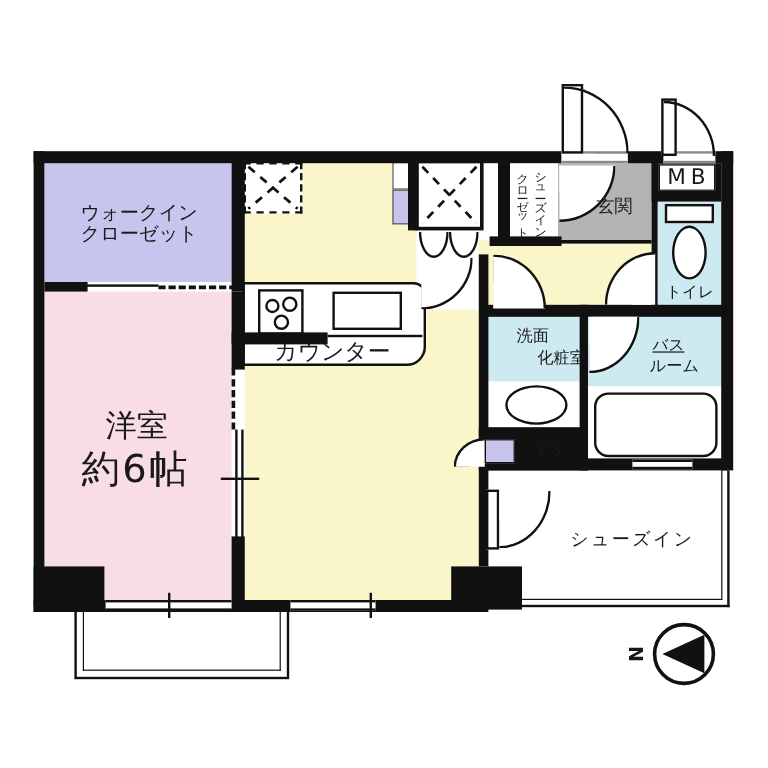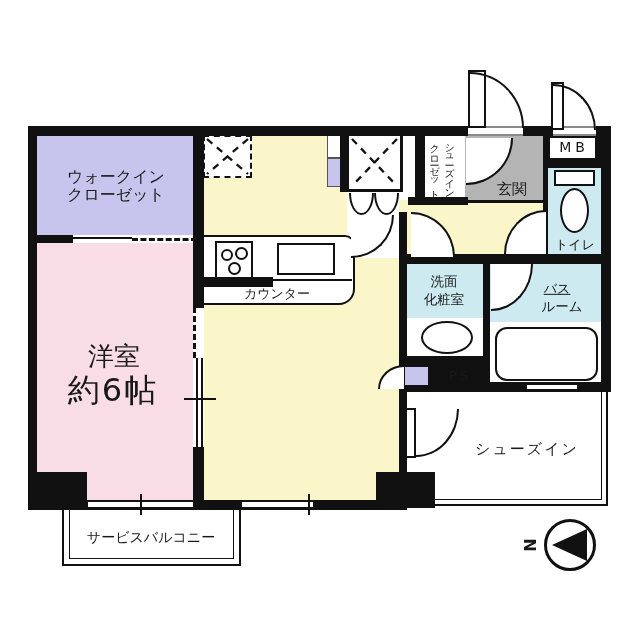--- a/index.html
+++ b/index.html
@@ -136,31 +136,30 @@
 
   <div class="abs" style="left:407px;top:392px;width:201px;height:114px;border-right:2px solid var(--wall);border-bottom:2px solid var(--wall);"></div>
   <div class="abs" style="left:407px;top:392px;width:195px;height:108px;border-right:1.5px solid var(--wall);border-bottom:1.5px solid var(--wall);"></div>
   <div class="abs" style="left:62px;top:508px;width:179px;height:58px;border:2px solid var(--wall);"></div>
   <div class="abs" style="left:69px;top:508px;width:165px;height:51px;border:1.5px solid var(--wall);border-top:none;"></div>
 
   <div class="lbl" style="left:116px;top:177px;font-size:16px;">ウォークイン</div>
   <div class="lbl" style="left:116px;top:195px;font-size:16px;">クローゼット</div>
   <div class="lbl" style="left:114px;top:356px;font-size:26px;">洋室</div>
   <div class="lbl" style="left:113px;top:391px;font-size:32px;letter-spacing:2px;">約6帖</div>
-  <div class="lbl" style="left:277px;top:294px;font-size:13px;">カウンター</div>
-  <div class="lbl" style="left:512px;top:189px;font-size:15px;">玄関</div>
-  <div class="lbl" style="left:574px;top:148px;font-size:14px;letter-spacing:4px;">MB</div>
+  <div class="lbl" style="left:277px;top:294px;font-size:19px;">カウンター</div>
+  <div class="lbl" style="left:512px;top:172px;font-size:15px;">玄関</div>
+  <div class="lbl" style="left:574px;top:148px;font-size:18px;letter-spacing:4px;">MB</div>
   <div class="lbl" style="left:575px;top:245px;font-size:13px;">トイレ</div>
   <div class="lbl" style="left:444px;top:281px;font-size:13.5px;">洗面</div>
-  <div class="lbl" style="left:444px;top:299px;font-size:13.5px;">化粧室</div>
+  <div class="lbl" style="left:468px;top:299px;font-size:13.5px;">化粧室</div>
   <div class="lbl" style="left:557px;top:289px;font-size:13px;text-decoration:underline;">バス</div>
   <div class="lbl" style="left:562px;top:306px;font-size:13.5px;">ルーム</div>
   <div class="lbl" style="left:460px;top:376px;font-size:13px;letter-spacing:3px;">PS</div>
   <div class="lbl" style="left:527px;top:449px;font-size:15px;letter-spacing:2px;">シューズイン</div>
-  <div class="lbl" style="left:151px;top:538px;font-size:14px;">サービスバルコニー</div>
   <div class="vtxt" style="left:427px;top:137px;height:62px;font-size:10px;line-height:15px;">
     <span>シューズイン</span>
     <span>クローゼット</span>
   </div>
 
   <div class="abs" style="left:544px;top:519px;width:52px;height:52px;border:3px solid var(--wall);border-radius:50%;background:#fff;"></div>
   <div class="abs" style="left:552px;top:529px;width:0;height:0;border-top:16px solid transparent;border-bottom:16px solid transparent;border-right:35px solid var(--wall);"></div>
   <div class="lbl" style="left:531px;top:545px;font-size:16px;font-weight:bold;transform:translate(-50%,-50%) rotate(-90deg);">N</div>
 
 </div>

